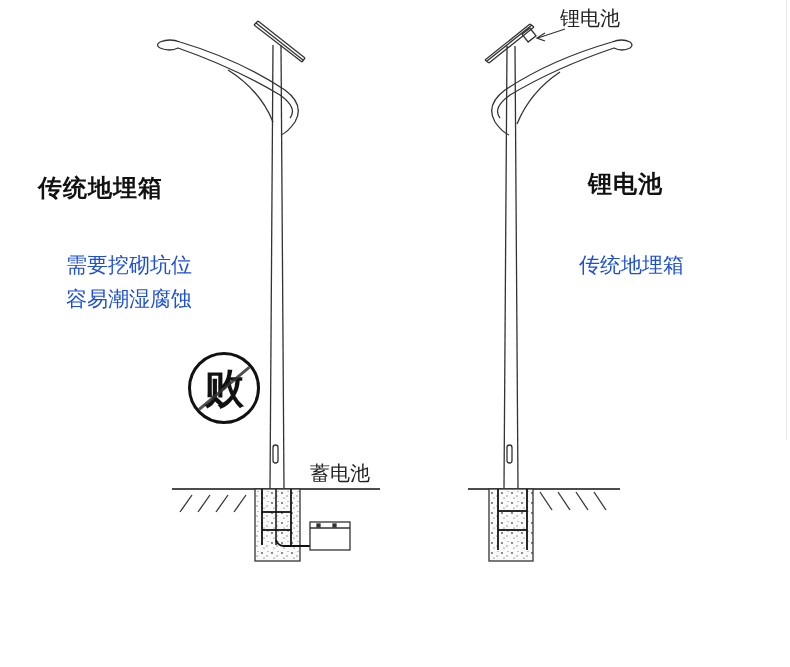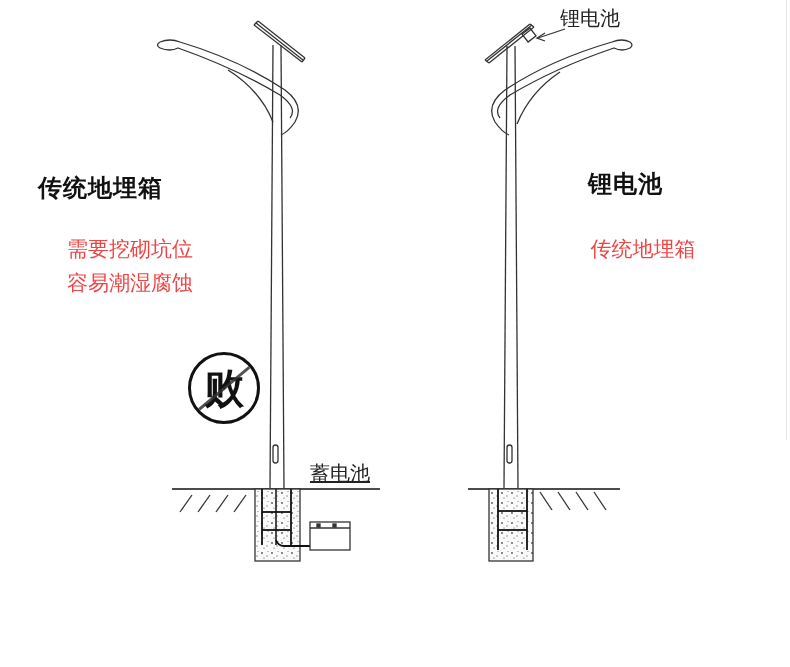--- a/index.html
+++ b/index.html
@@ -1,19 +1,19 @@
 <!DOCTYPE html>
 <html><head>
 <meta charset="utf-8">
 <style>
   html, body { margin: 0; padding: 0; background: #ffffff; }
   body { width: 790px; height: 667px; position: relative; overflow: hidden; font-family: "DejaVu Sans", sans-serif; }
   .diagram { position: absolute; left: 0; top: 0; width: 790px; height: 667px; }
   .title { position: absolute; font-family: "DejaVu Serif", serif; font-weight: bold; color: #111; font-size: 24px; letter-spacing: 1px; white-space: nowrap; }
-  .list { position: absolute; margin: 0; padding: 0; list-style: none; text-align: center; color: #ef4444; font-size: 21px; line-height: 34px; }
+  .list { position: absolute; margin: 16px; padding: 0; list-style: none; color: #1d4ed8; font-size: 21px; line-height: 34px; }
   .list li { white-space: nowrap; }
   .label { position: absolute; font-size: 20px; color: #222; white-space: nowrap; }
   .badge { position: absolute; width: 72px; height: 72px; border: 3px solid #111; border-radius: 50%; box-sizing: border-box; display: flex; align-items: center; justify-content: center; overflow: hidden; }
   .badge span { font-family: "DejaVu Serif", serif; font-weight: bold; font-size: 40px; color: #111; position: relative; z-index: 1; }
   .badge .slash { position: absolute; width: 90px; height: 3px; background: #333; transform: rotate(-40deg); z-index: 2; opacity: 0.85; }
   .right-edge { position: absolute; right: 3px; top: 0; width: 1px; height: 440px; background: #e6e6e6; }
 </style>
 </head>
 <body>
 
@@ -116,21 +116,21 @@
 
   <div class="title" style="left:38px; top:172px;">传统地埋箱</div>
   <ul class="list" style="left:50px; top:232px; width:160px;">
     <li>需要挖砌坑位</li>
     <li>容易潮湿腐蚀</li>
   </ul>
   <div class="badge" style="left:188px; top:352px;">
     <span>败</span>
     <div class="slash"></div>
   </div>
-  <div class="label" style="left:310px; top:460px;text-decoration:underline;">蓄电池</div>
+  <div class="label" style="left:310px; top:460px;">蓄电池</div>
 
   <div class="label" style="left:560px; top:5px;">锂电池</div>
   <div class="title" style="left:588px; top:168px;">锂电池</div>
   <ul class="list" style="left:563px; top:232px; width:160px;">
     <li>传统地埋箱</li>
   </ul>
 
   <div class="right-edge"></div>
 </div>
 

